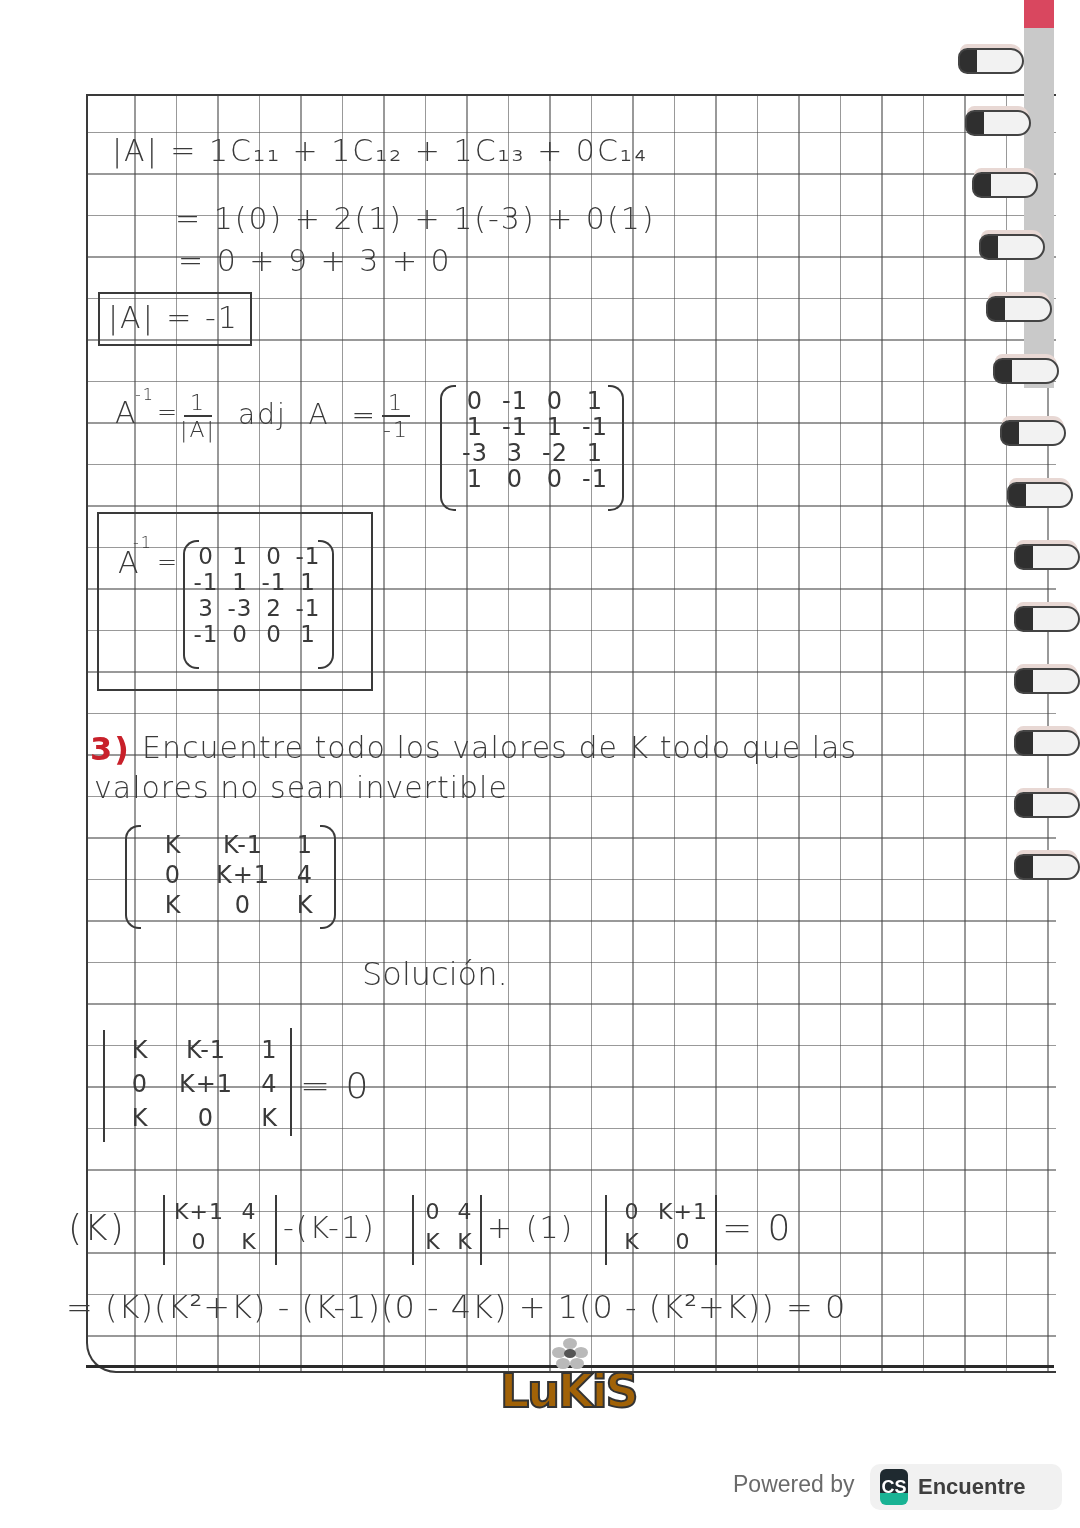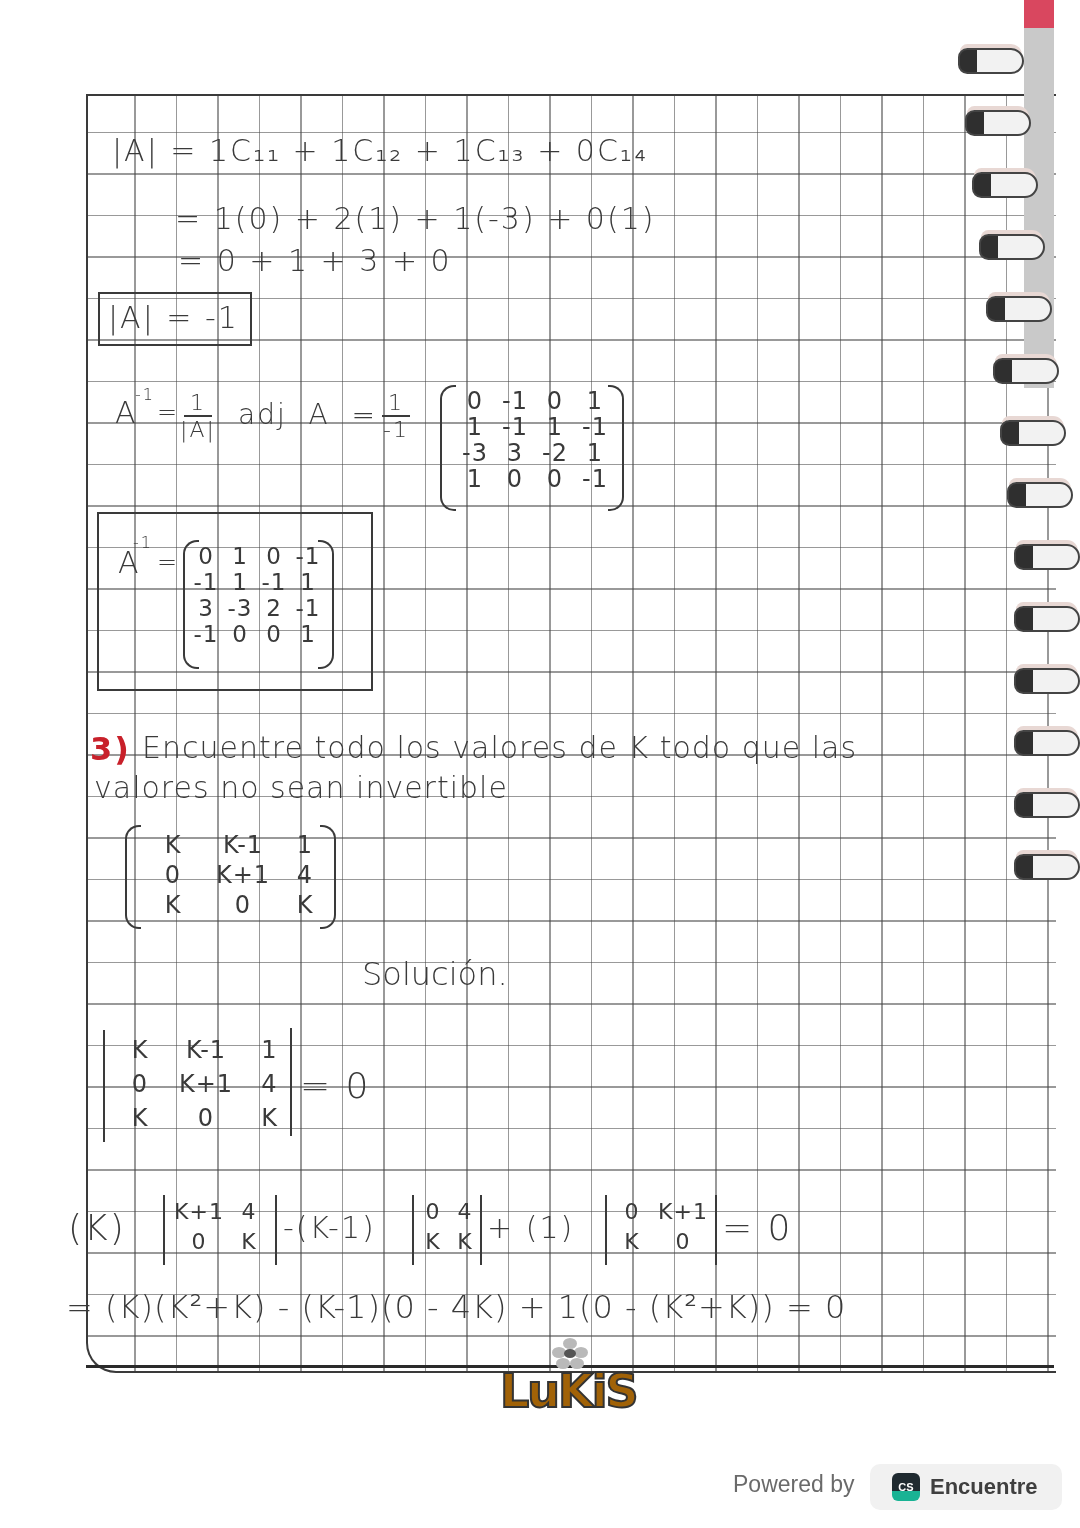--- a/index.html
+++ b/index.html
@@ -79,23 +79,23 @@
       -webkit-text-stroke:2px #333;
     }
     .powered {
       position:absolute; left:733px; top:1471px; font-family:"Liberation Sans", sans-serif; font-size:23px; color:#6a6a6a;
     }
     .cs-badge {
       position:absolute; left:870px; top:1464px; width:192px; height:46px; border-radius:10px;
       background:#f1f1f1; display:flex; align-items:center; gap:10px; padding-left:10px; box-sizing:border-box;
     }
     .cs-icon {
-      width:28px; height:28px; border-radius:6px; background:linear-gradient(180deg,#1f2a30 0 66%, #19b394 66% 100%);
-      color:#fff; font-family:"Liberation Sans", sans-serif; font-weight:bold; font-size:11px;
-      display:flex; align-items:center; justify-content:center;margin-left:12px;
+      width:28px; height:36px; border-radius:6px; background:linear-gradient(180deg,#1f2a30 0 66%, #19b394 66% 100%);
+      color:#fff; font-family:"Liberation Sans", sans-serif; font-weight:bold; font-size:18px;
+      display:flex; align-items:center; justify-content:center;
     }
     .cs-text { font-family:"Liberation Sans", sans-serif; font-size:22px; font-weight:bold; color:#3f3f3f; }
   </style>
 </head>
 <body>
 
 <div class="page">
   <div class="grid"></div>
   <div class="bottomline"></div>
 </div>
@@ -116,21 +116,21 @@
     <div class="ring" style="left: 1014px; top: 544px;"></div>
     <div class="ring" style="left: 1014px; top: 606px;"></div>
     <div class="ring" style="left: 1014px; top: 668px;"></div>
     <div class="ring" style="left: 1014px; top: 730px;"></div>
     <div class="ring" style="left: 1014px; top: 792px;"></div>
     <div class="ring" style="left: 1014px; top: 854px;"></div>
   </div>
 
 <div class="hw" style="left:112px;top:133px;font-size:30px;">|A| = 1C₁₁ + 1C₁₂ + 1C₁₃ + 0C₁₄</div>
 <div class="hw" style="left:175px;top:185px;font-size:30px;margin-top:16px;">= 1(0) + 2(1) + 1(-3) + 0(1)</div>
-<div class="hw" style="left:178px;top:243px;font-size:30px;">= 0 + 1 + 3 + 0</div>
+<div class="hw" style="left:178px;top:243px;font-size:30px;">= 0 + 9 + 3 + 0</div>
 <div class="box" style="left:98px;top:292px;width:150px;height:50px;"></div>
 <div class="hw" style="left:108px;top:300px;font-size:30px;">|A| = -1</div>
 
 <div class="hw" style="left:115px;top:395px;font-size:30px;">A</div>
 <div class="hw" style="left:135px;top:385px;font-size:16px;">-1</div>
 <div class="hw" style="left:157px;top:398px;font-size:24px;">=</div>
 <div class="frac hw" style="left:180px;top:390px;font-size:22px;">
   <span class="num">1</span>
   <span>|A|</span>
 </div>

